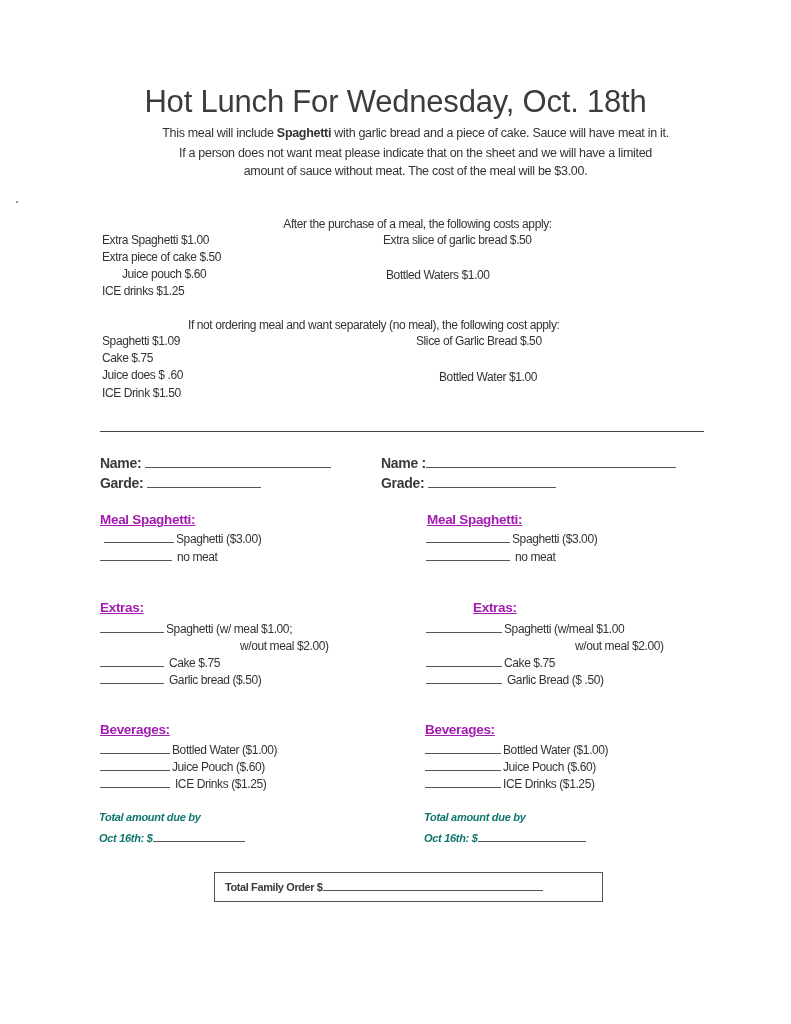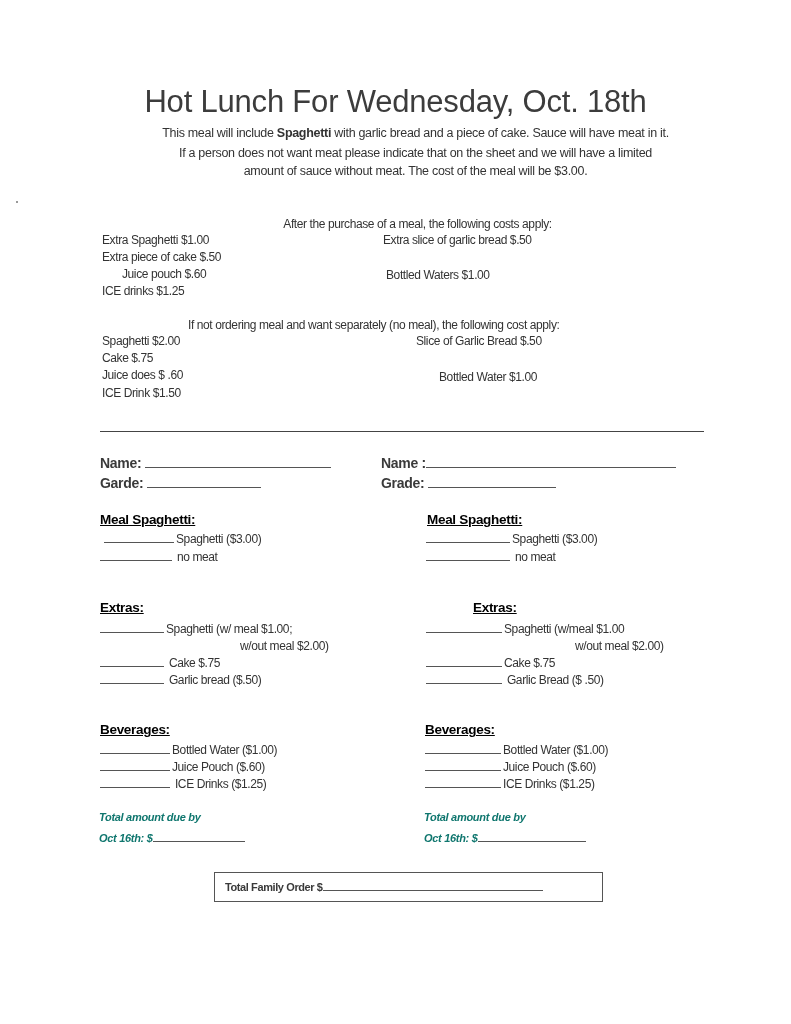--- a/index.html
+++ b/index.html
@@ -9,21 +9,21 @@
   }
   .abs { position: absolute; white-space: nowrap; }
   .title { left: 0; width: 791px; top: 84px; text-align: center; font-size: 31px; color: #3c3c3c; letter-spacing: -0.2px; }
   .intro { left: 0; width: 791px; text-align: center; font-size: 12.5px; color: #333; letter-spacing: -0.3px; padding-left: 20px; }
   .intro b { font-weight: bold; }
   .small { font-size: 12px; color: #333; letter-spacing: -0.4px; }
   .center-line { left: 0; width: 791px; text-align: center; }
   .hr { left: 100px; width: 604px; top: 431px; height: 0; border-top: 1.5px solid #444; }
   .lbl { font-size: 14px; font-weight: bold; color: #3a3a3a; letter-spacing: -0.3px; }
   .blank { display: inline-block; border-bottom: 1px solid #555; vertical-align: baseline; height: 1px; }
-  .head { font-size: 13.5px; font-weight: bold; text-decoration: underline; color: #000000; letter-spacing: -0.3px; }
+  .head { font-size: 13.5px; font-weight: bold; text-decoration: underline; color: #a21caf; letter-spacing: -0.3px; }
   .item { font-size: 12px; color: #333; letter-spacing: -0.4px; }
   .item .blank { margin-right: 2px; }
   .total { font-size: 11px; font-weight: bold; color: #0f766e; letter-spacing: -0.3px; font-style: italic; }
   .family-box { left: 214px; top: 872px; width: 389px; height: 30px; border: 1.5px solid #555; box-sizing: border-box; }
   .family-text { left: 10px; top: 8px; font-size: 11px; font-weight: bold; color: #3a3a3a; letter-spacing: -0.4px; }
   .dot { left: 16px; top: 201px; width: 2px; height: 2px; background: #999; }
 </style>
 </head>
 <body>
 
@@ -36,21 +36,21 @@
 
 <div class="abs small center-line" style="top:217px;padding-left:22px;">After the purchase of a meal, the following costs apply:</div>
 <div class="abs small" style="left:102px; top:233px;">Extra Spaghetti $1.00</div>
 <div class="abs small" style="left:102px; top:250px;">Extra piece of cake  $.50</div>
 <div class="abs small" style="left:102px; top:267px;margin-left:20px;">Juice pouch $.60</div>
 <div class="abs small" style="left:102px; top:284px;">ICE drinks $1.25</div>
 <div class="abs small" style="left:383px; top:233px;">Extra slice of garlic bread  $.50</div>
 <div class="abs small" style="left:386px; top:268px;">Bottled Waters $1.00</div>
 
 <div class="abs small" style="left:188px; top:318px;">If not ordering meal and want separately (no meal), the following cost apply:</div>
-<div class="abs small" style="left:102px; top:334px;">Spaghetti  $2.00</div>
+<div class="abs small" style="left:102px; top:334px;">Spaghetti  $1.09</div>
 <div class="abs small" style="left:102px; top:351px;">Cake  $.75</div>
 <div class="abs small" style="left:102px; top:368px;">Juice does $ .60</div>
 <div class="abs small" style="left:102px; top:386px;">ICE Drink $1.50</div>
 <div class="abs small" style="left:416px; top:334px;">Slice of Garlic Bread $.50</div>
 <div class="abs small" style="left:416px; top:370px;margin-left:23px;">Bottled Water $1.00</div>
 
 <div class="abs hr"></div>
 
 <div class="abs lbl" style="left:100px; top:455px;"><span>Name:</span> <span class="blank" style="width:186px;"></span></div>
 <div class="abs lbl" style="left:100px; top:475px;"><span>Garde:</span> <span class="blank" style="width:114px;"></span></div>

